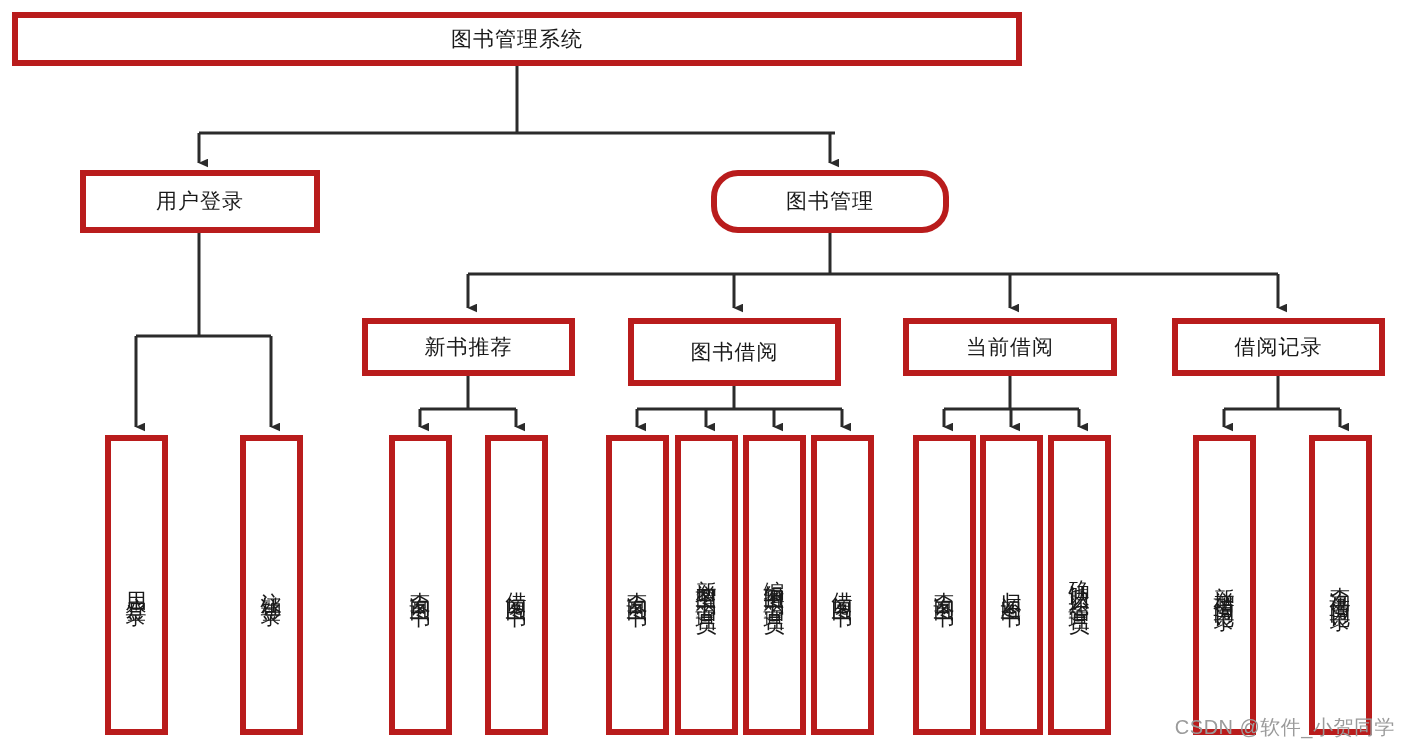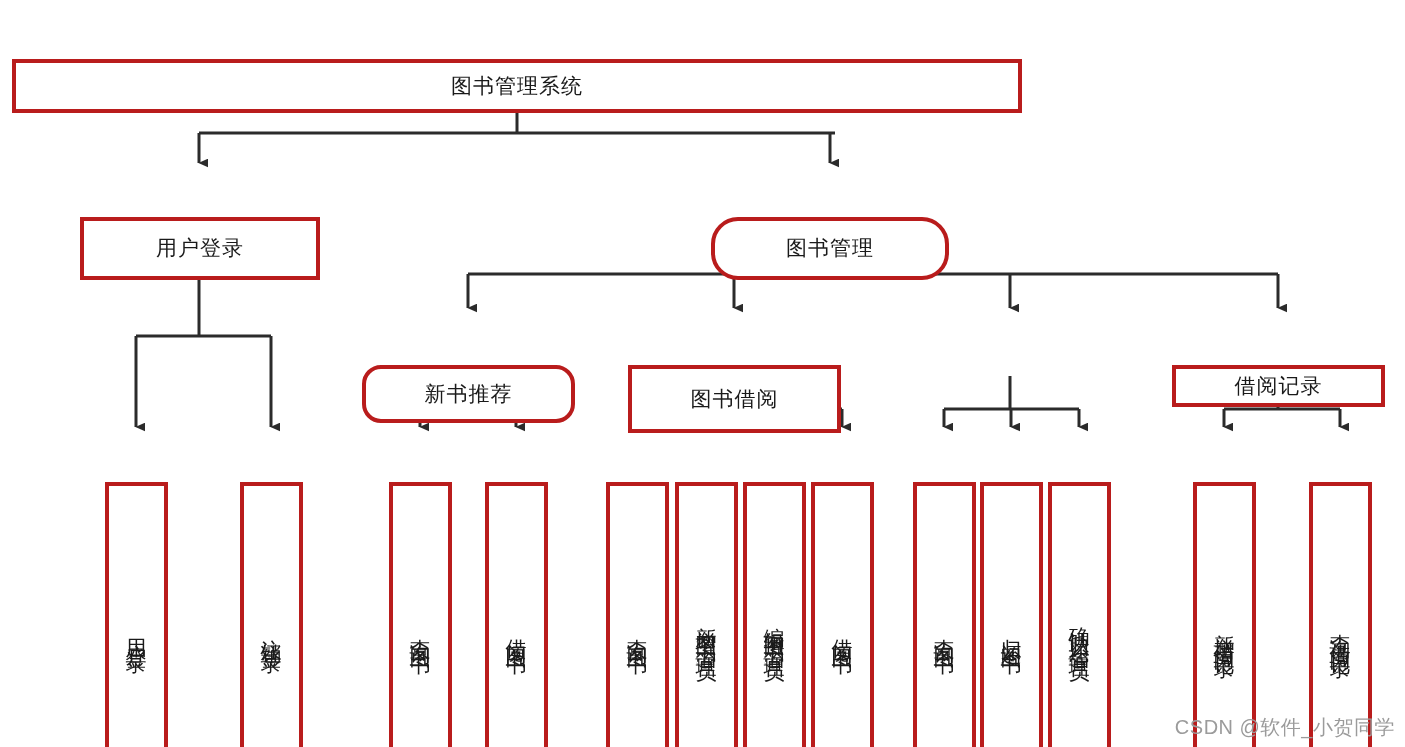--- a/index.html
+++ b/index.html
@@ -21,27 +21,26 @@
     position: absolute;
     left: 0;
     top: 0;
     width: 1405px;
     height: 747px;
   }
   .node {
     position: absolute;
     box-sizing: border-box;
     background: #ffffff;
-    border: 4px solid #b91c1c;
+    border: 6px solid #b91c1c;
     display: flex;
     align-items: center;
     justify-content: center;
     color: #1a1a1a;
     z-index: 3;
-    margin-top: 47px;
   }
   .node .lbl {
     display: block;
     text-align: center;
     line-height: 1.18;
   }
   .node.horiz .lbl {
     font-size: 21px;
     letter-spacing: 1px;
     white-space: nowrap;
@@ -128,27 +127,30 @@
     <span class="lbl">图书管理系统</span>
   </div>
 
   <div class="node horiz" style="left:80px; top:170px; width:240px; height:63px;">
     <span class="lbl">用户登录</span>
   </div>
   <div class="node horiz" style="left:711px; top:170px; width:238px; height:63px;border-radius:27px;">
     <span class="lbl">图书管理</span>
   </div>
 
-  <div class="node horiz" style="left:362px; top:318px; width:213px; height:58px;border-radius:19px;">
+  <div class="node horiz" style="left:362px; top:318px; width:213px; height:58px;">
     <span class="lbl">新书推荐</span>
   </div>
   <div class="node horiz" style="left:628px; top:318px; width:213px; height:68px;">
     <span class="lbl">图书借阅</span>
   </div>
-  <div class="node horiz" style="left:1172px; top:318px; width:213px; height:42px;font-family:Liberation Serif, serif;">
+  <div class="node horiz" style="left:903px; top:318px; width:214px; height:58px;">
+    <span class="lbl">当前借阅</span>
+  </div>
+  <div class="node horiz" style="left:1172px; top:318px; width:213px; height:58px;font-family:Liberation Serif, serif;">
     <span class="lbl">借阅记录</span>
   </div>
 
   <div class="node vert" style="left:105px; top:435px; width:63px; height:300px;">
     <span class="lbl">用户登录</span>
   </div>
   <div class="node vert" style="left:240px; top:435px; width:63px; height:300px;">
     <span class="lbl">注销登录</span>
   </div>
 

